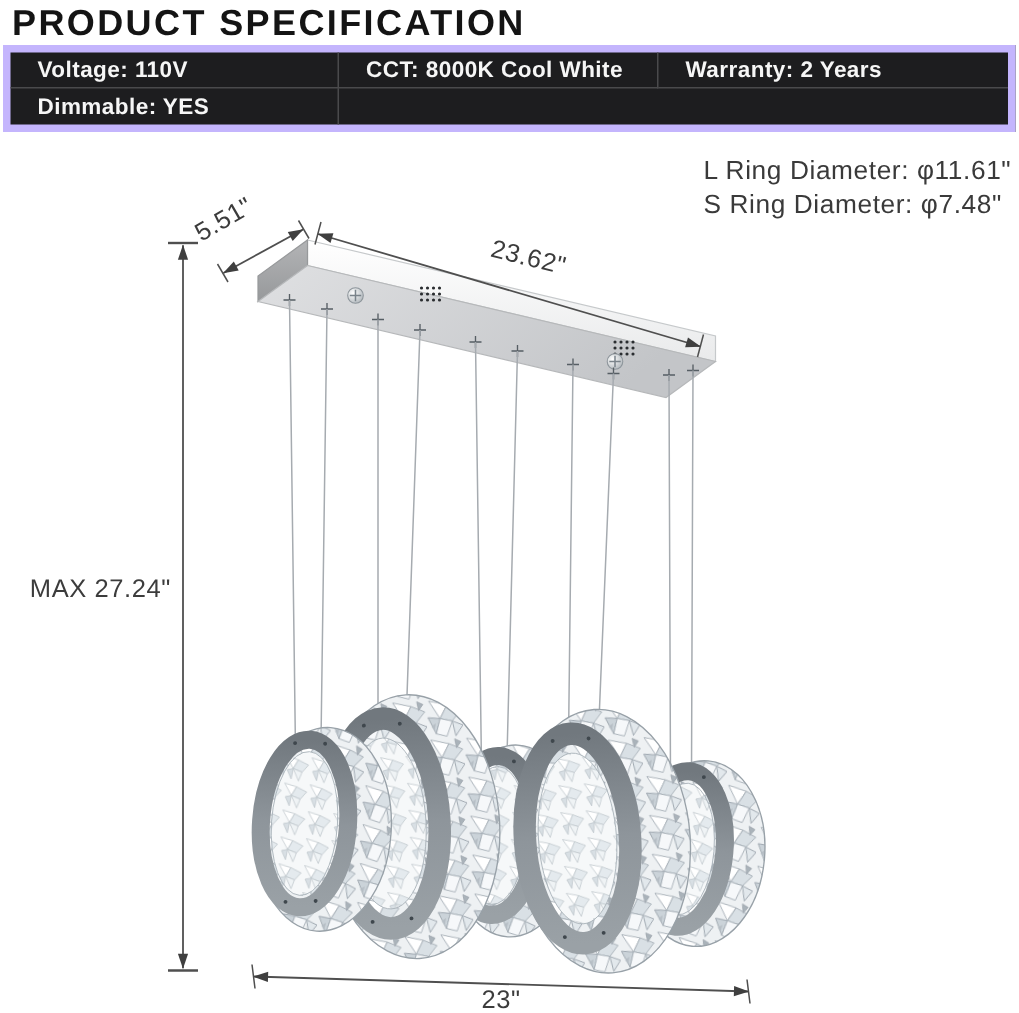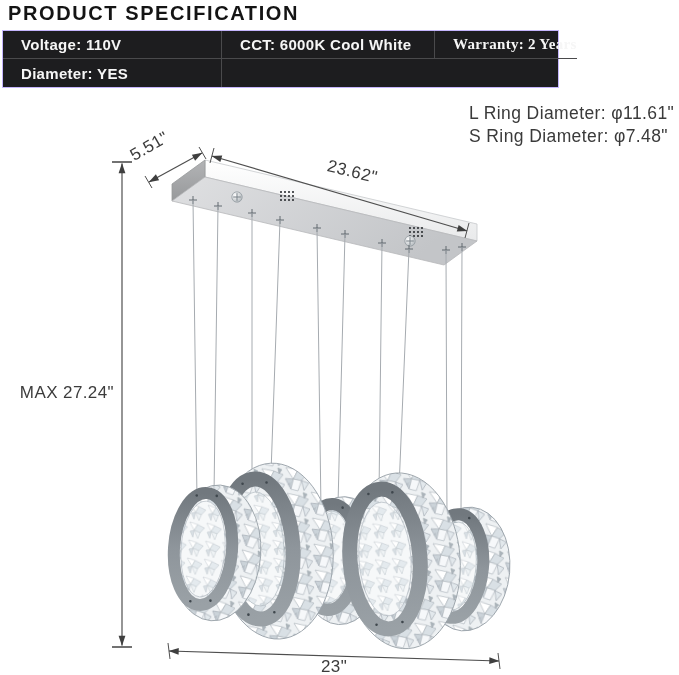--- a/index.html
+++ b/index.html
@@ -1,65 +1,65 @@
 <!DOCTYPE html>
 <html><head>
 <meta charset="utf-8">
 <style>
   * { margin: 0; padding: 0; box-sizing: border-box; }
   html, body { width: 679px; height: 675px; background: #ffffff; overflow: hidden; }
   body { position: relative; font-family: "Liberation Sans", "DejaVu Sans", sans-serif; }
 
   .title {
     position: absolute; left: 8px; top: 2px;
-    font-size: 20px; font-weight: 700; letter-spacing: 1.6px;
+    font-size: 24px; font-weight: 700; letter-spacing: 1.6px;
     color: #141414; white-space: nowrap;
   }
 
   .spec-table {
-    position: absolute; left: 2px; top: 30px; width: 557px; height: 58px;
-    background: #1d1d1f; border: 1px solid #c4b5fd;
+    position: absolute; left: 2px; top: 30px; width: 675px; height: 58px;
+    background: #1d1d1f; border: 5px solid #c4b5fd;
     display: grid;
     grid-template-columns: 219px 213px 1fr;
     grid-template-rows: 1fr 1fr;
     z-index: 2;
     text-align: right;
   }
   .spec-cell {
     display: flex; align-items: center;
     padding-left: 18px;
     color: #f6f6f6; font-size: 15px; font-weight: 700; letter-spacing: 0.3px;
     white-space: nowrap;
     border-right: 1px solid #4a4a4c;
     border-bottom: 1px solid #4a4a4c;
   }
-  .spec-cell.last-col { border-right: none; font-family: Liberation Serif, serif; }
+  .spec-cell.last-col { border-right: none; }
   .spec-cell.last-row { border-bottom: none; }
 
   .diagram { position: absolute; left: 0; top: 0; z-index: 1; }
 
   .dim-text {
     font-family: "Liberation Sans", "DejaVu Sans", sans-serif;
     font-size: 17px; fill: #3c3c3c; letter-spacing: 0.4px;
   }
   .ring-note {
     font-family: "Liberation Sans", "DejaVu Sans", sans-serif;
     font-size: 17.5px; fill: #3a3a3a; letter-spacing: 0.4px;
   }
 </style>
 </head>
 <body>
 
 <div class="title">PRODUCT SPECIFICATION</div>
 
 <div class="spec-table">
   <div class="spec-cell">Voltage: 110V</div>
-  <div class="spec-cell">CCT: 6000K Cool White</div>
+  <div class="spec-cell">CCT: 8000K Cool White</div>
   <div class="spec-cell last-col">Warranty: 2 Years</div>
-  <div class="spec-cell last-row">Diameter: YES</div>
+  <div class="spec-cell last-row">Dimmable: YES</div>
 </div>
 
 <svg class="diagram" width="679" height="675" viewBox="0 0 679 675" xmlns="http://www.w3.org/2000/svg">
   <defs>
     <marker id="arw" viewBox="0 0 11 8" refX="10.2" refY="4" markerWidth="11" markerHeight="8" markerUnits="userSpaceOnUse" orient="auto-start-reverse">
       <path d="M0.5,0.6 L10.6,4 L0.5,7.4 Z" fill="#3f3f3f"></path>
     </marker>
 
     <linearGradient id="gWhite" x1="0" y1="0" x2="0" y2="1">
       <stop offset="0" stop-color="#ffffff"></stop>

